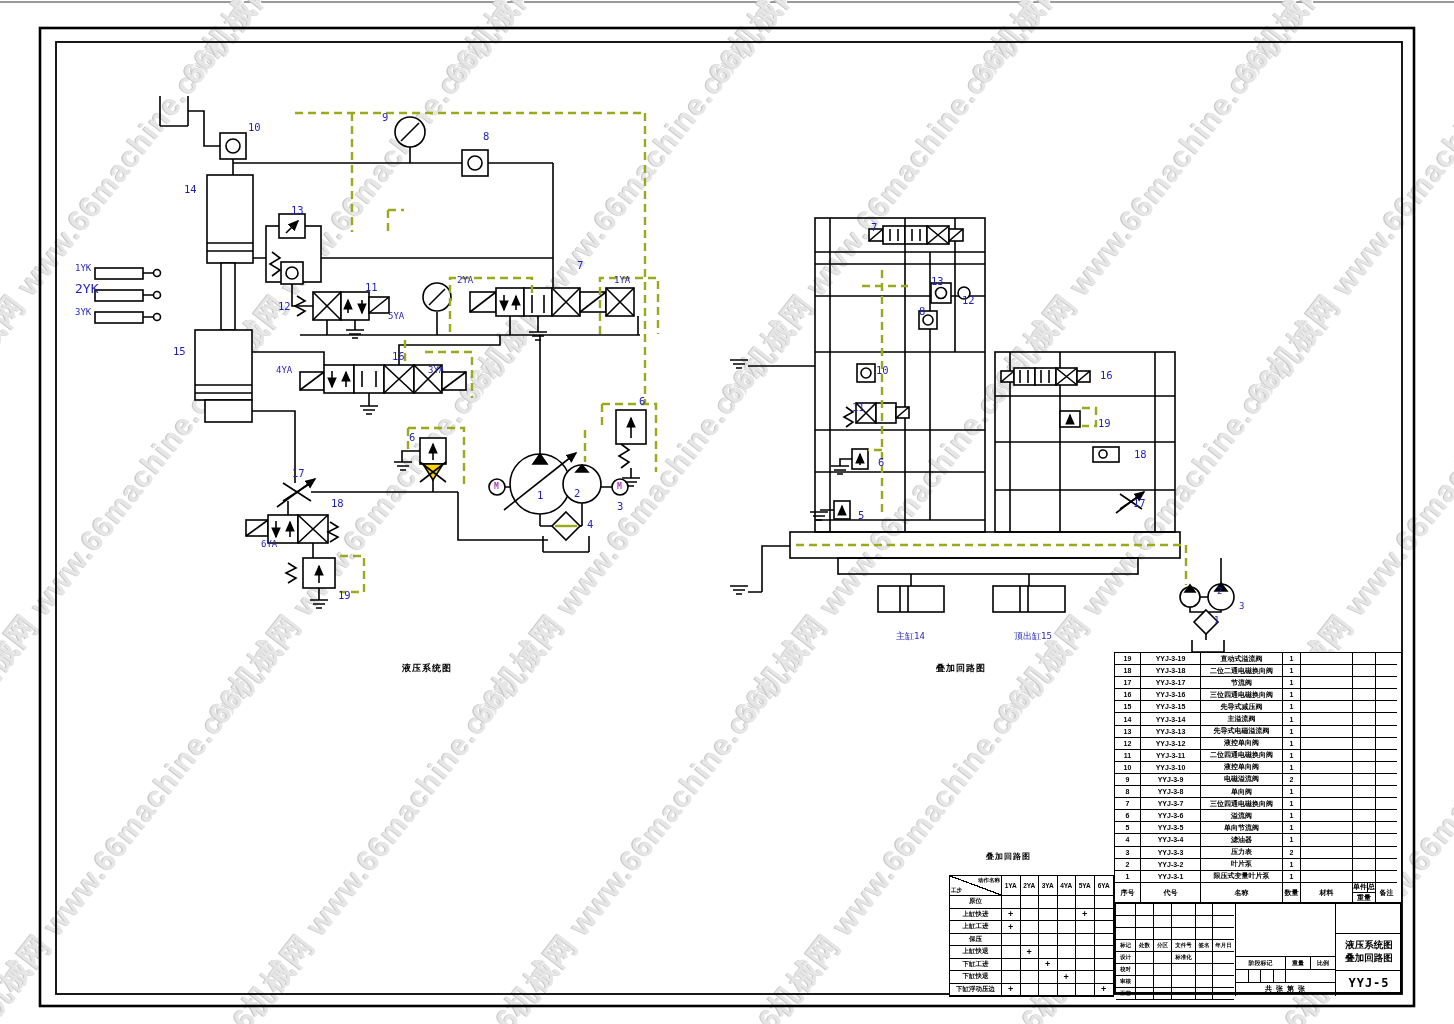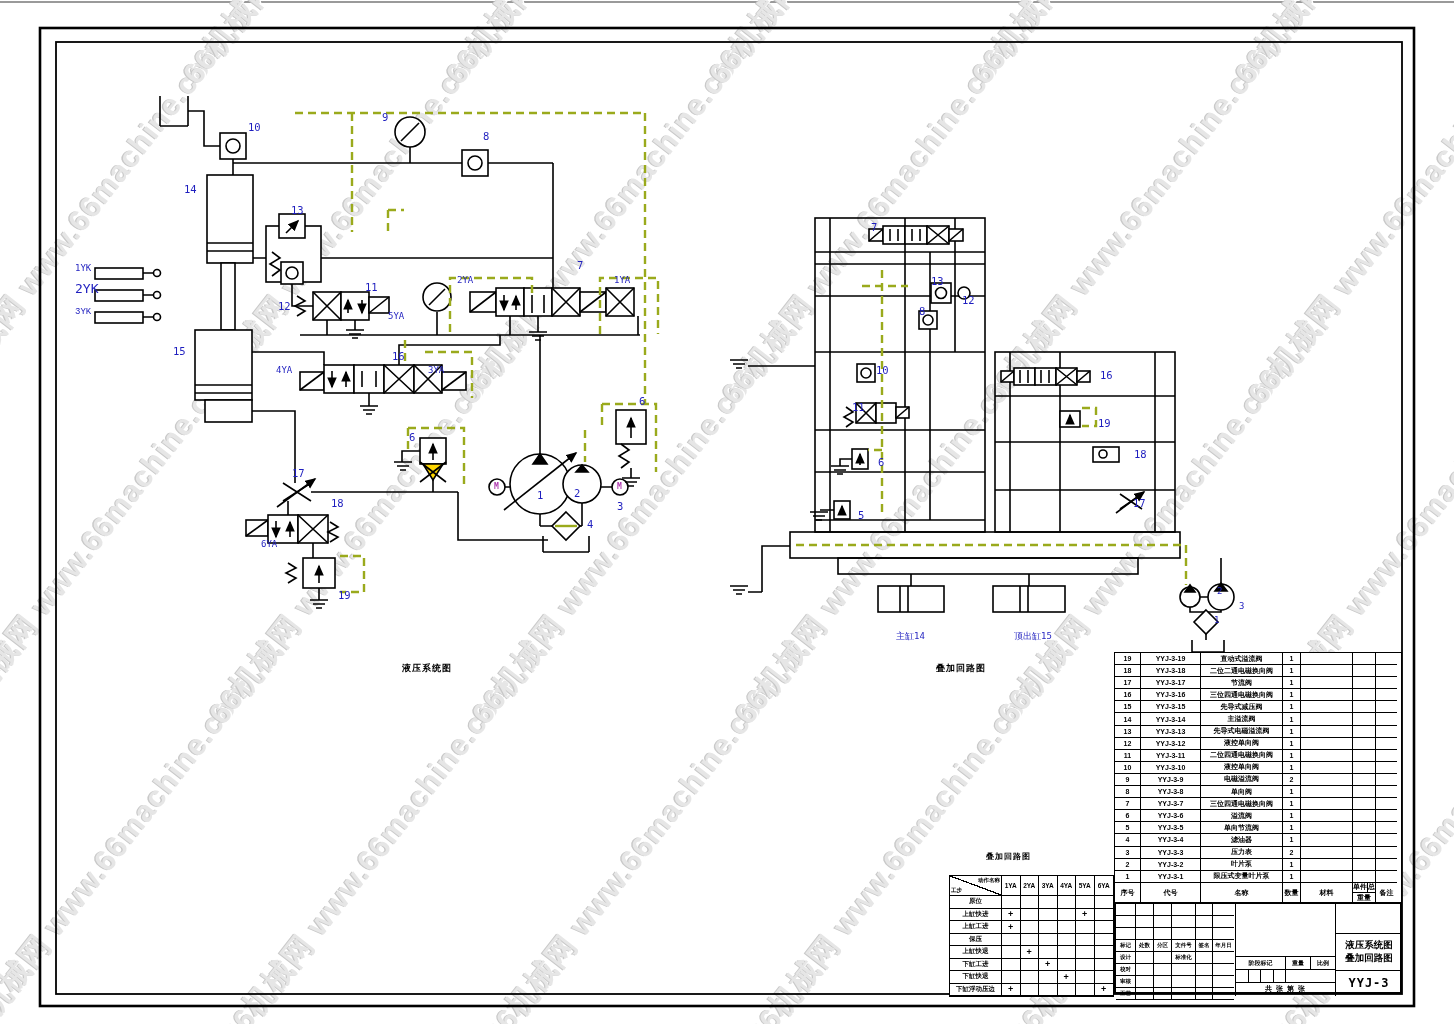--- a/index.html
+++ b/index.html
@@ -350,21 +350,21 @@
       <span class="ann blue" style="left: 184px; top: 184px;">14</span>
       <span class="ann blue" style="left: 291px; top: 205px;">13</span>
       <span class="ann blue" style="left: 278px; top: 301px;">12</span>
       <span class="ann blue" style="left: 365px; top: 282px;">11</span>
       <span class="ann blue" style="left: 388px; top: 312px; font-size: 9px;">5YA</span>
       <span class="ann blue" style="left: 457px; top: 276px; font-size: 9px;">2YA</span>
       <span class="ann blue" style="left: 577px; top: 260px;">7</span>
       <span class="ann blue" style="left: 614px; top: 276px; font-size: 9px;">1YA</span>
       <span class="ann blue" style="left: 75px; top: 264px; font-size: 9px;">1YK</span>
       <span class="ann blue" style="left: 75px; top: 282px; font-size: 13px;">2YK</span>
-      <span class="ann blue" style="left: 75px; top: 308px; font-size: 9px; font-family: Liberation Mono, monospace;">3YK</span>
+      <span class="ann blue" style="left: 75px; top: 308px; font-size: 9px;">3YK</span>
       <span class="ann blue" style="left: 173px; top: 346px;">15</span>
       <span class="ann blue" style="left: 276px; top: 366px; font-size: 9px;">4YA</span>
       <span class="ann blue" style="left: 392px; top: 351px;">16</span>
       <span class="ann blue" style="left: 428px; top: 366px; font-size: 9px;">3YA</span>
       <span class="ann blue" style="left: 639px; top: 396px;">6</span>
       <span class="ann blue" style="left: 409px; top: 432px;">6</span>
       <span class="ann blue" style="left: 292px; top: 468px;">17</span>
       <span class="ann blue" style="left: 331px; top: 498px;">18</span>
       <span class="ann blue" style="left: 261px; top: 540px; font-size: 9px;">6YA</span>
       <span class="ann blue" style="left: 338px; top: 590px;">19</span>
@@ -744,16 +744,16 @@
           <div class="last"></div>
       </div>
       <div class="tb-sheet">共 张 第 张</div>
     </div>
     <div class="tb-right">
       <div class="tb-rtop"></div>
       <div class="tb-title">
         <span>液压系统图</span>
         <span>叠加回路图</span>
       </div>
-      <div class="tb-no">YYJ-3</div>
+      <div class="tb-no">YYJ-5</div>
     </div>
   </div>
 </div>
 
 </body></html>

